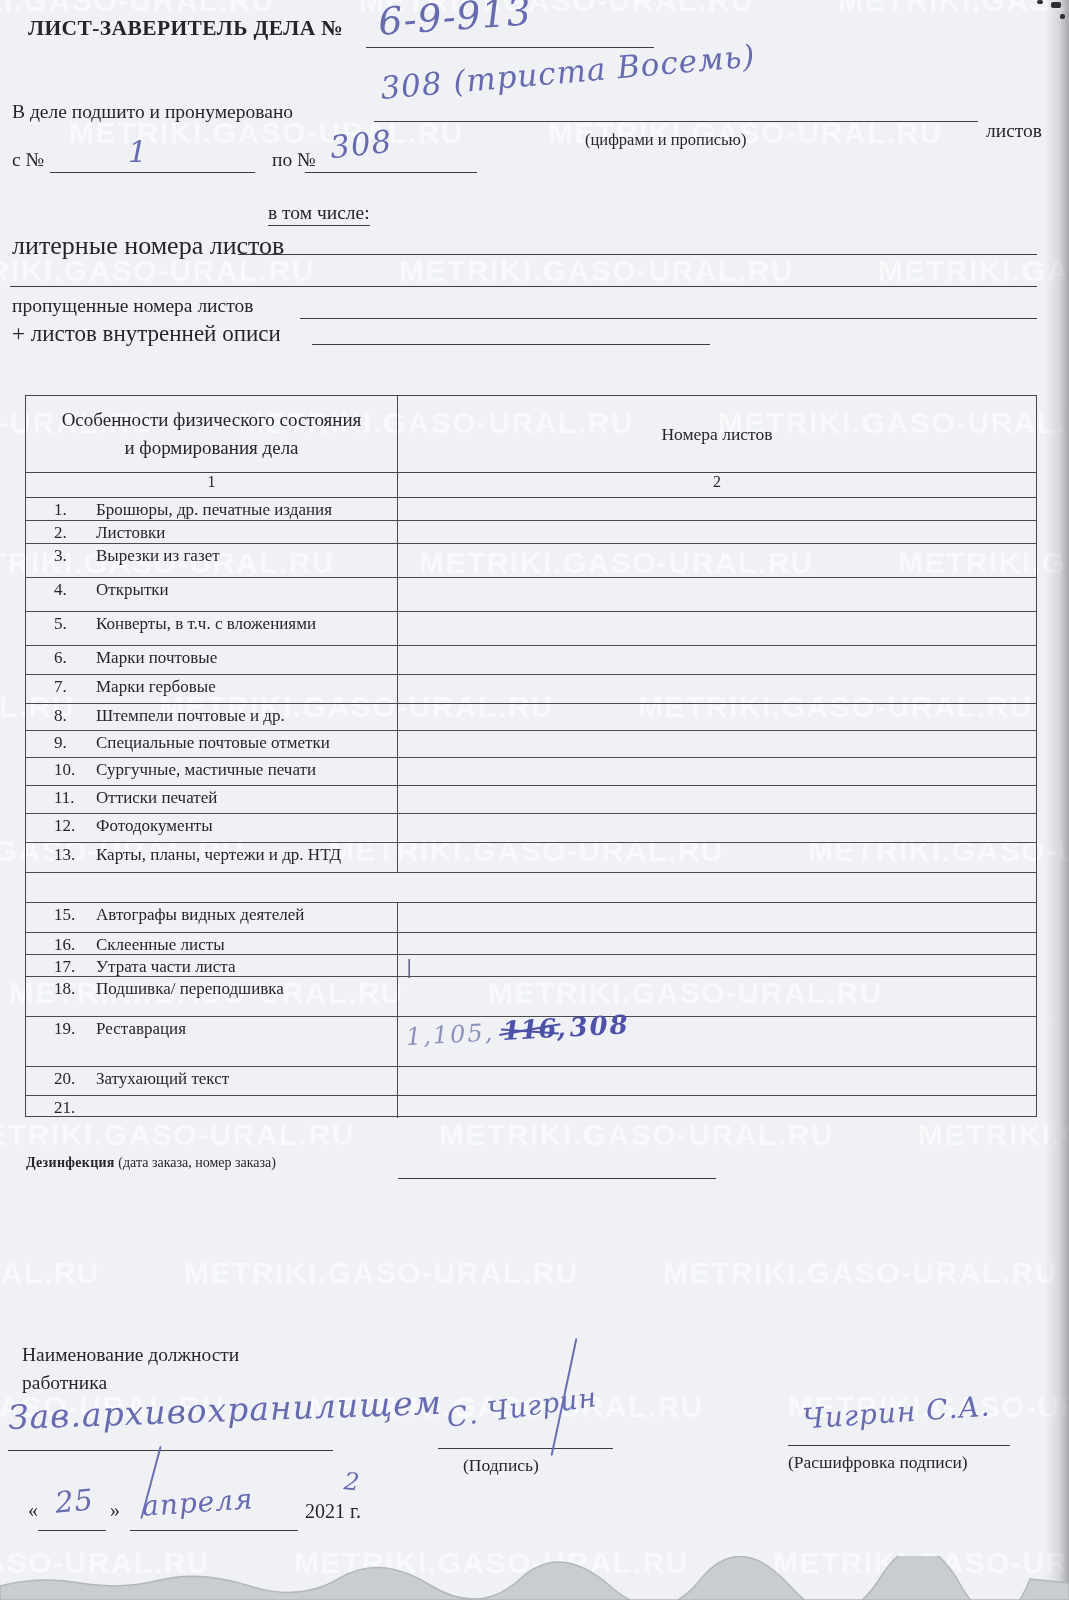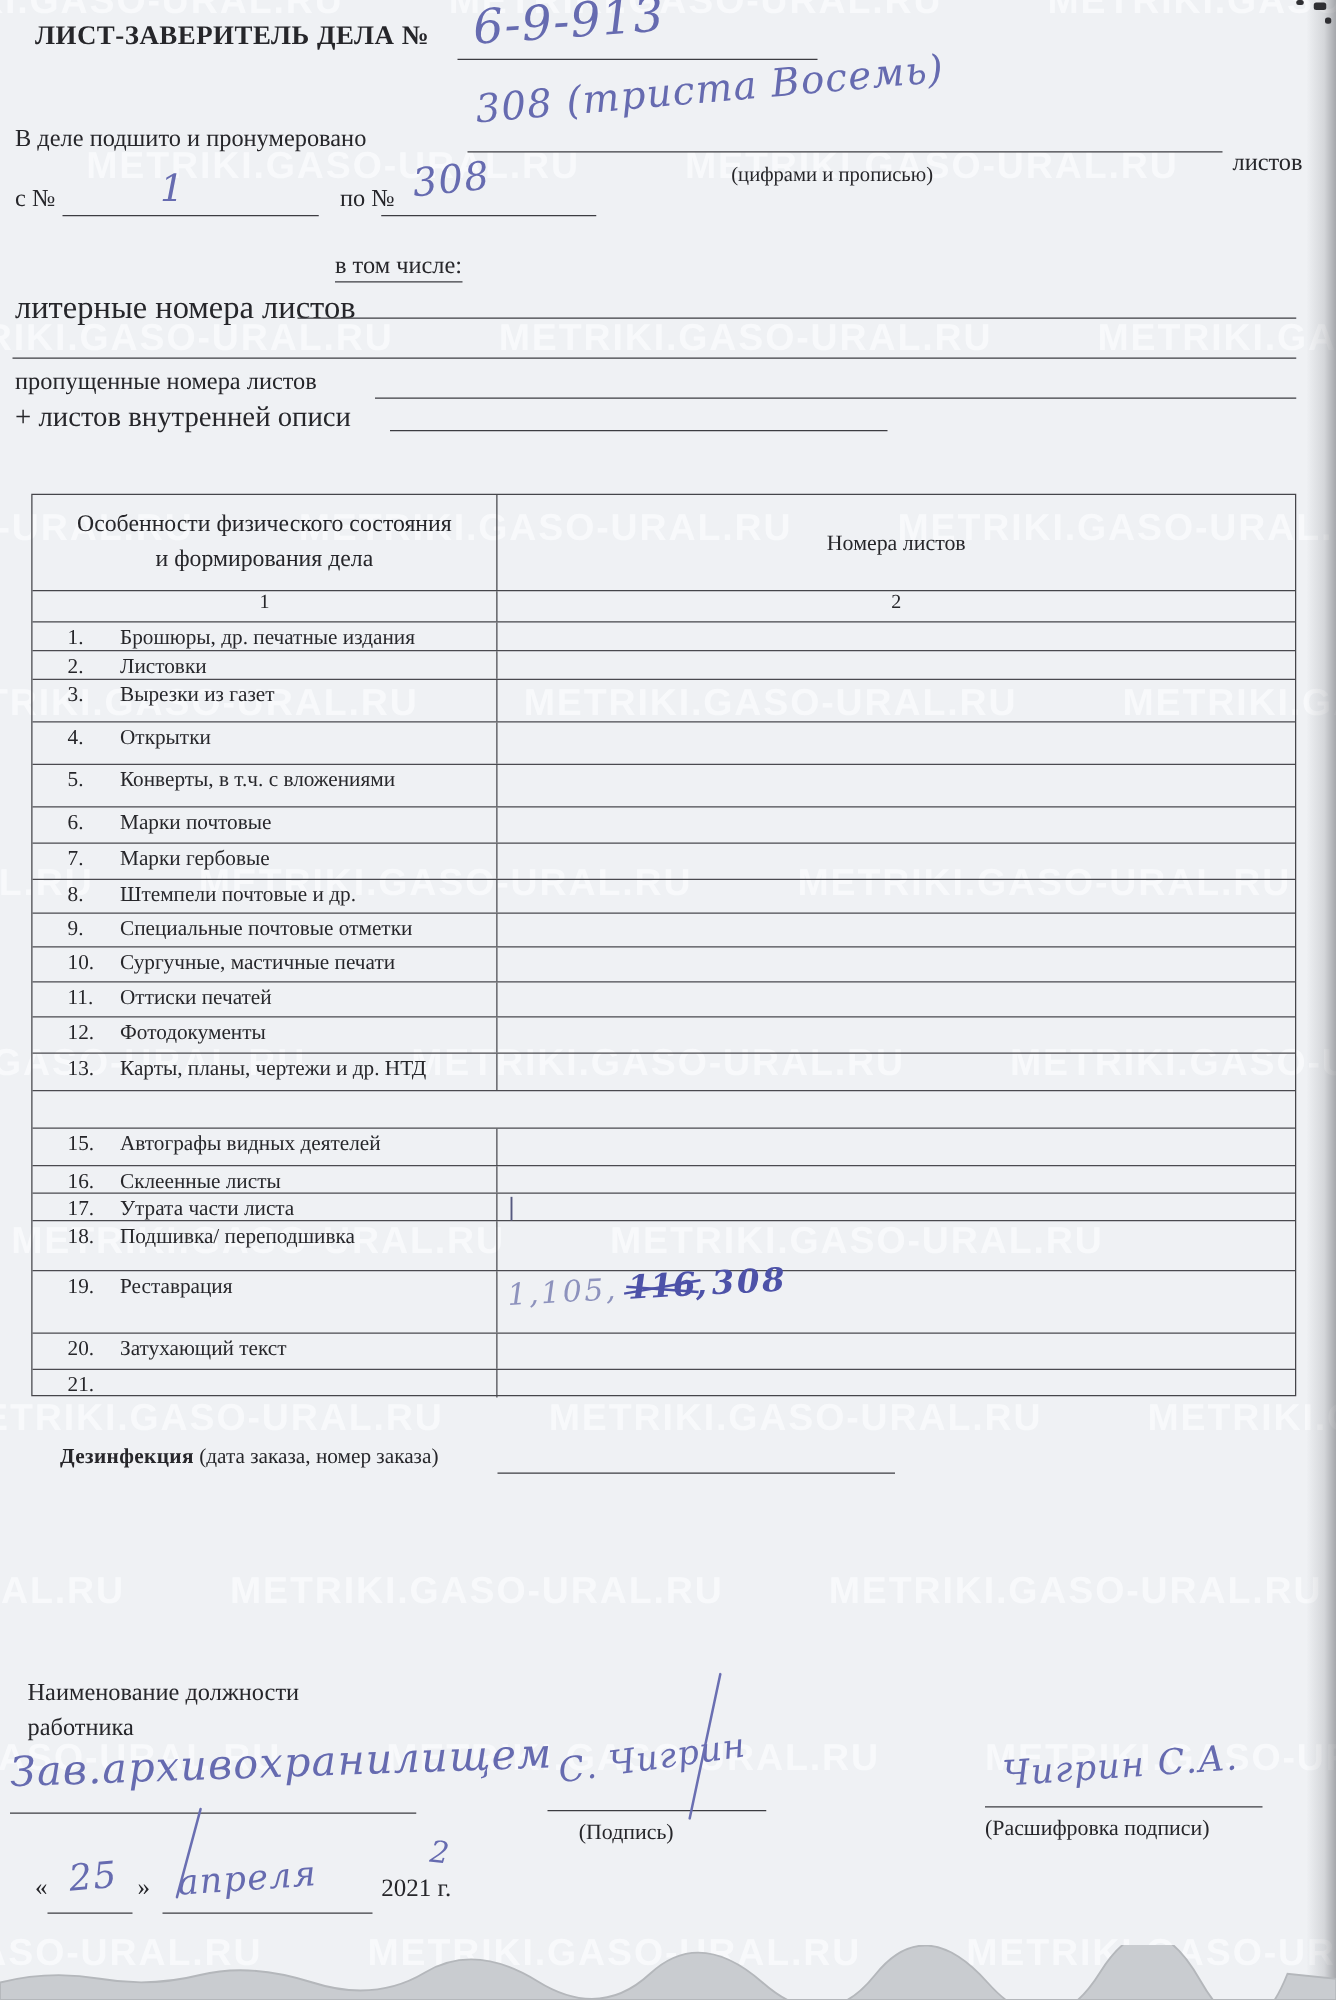--- a/index.html
+++ b/index.html
@@ -61,21 +61,21 @@
   .hv-struck{color:#4d52a8;margin-left:8px;position:relative;font-weight:bold;}
   .hv-struck::after{content:"";position:absolute;left:-3px;right:4px;top:46%;
       border-top:2.6px solid #4d52a8;transform:rotate(-7deg);}
   .hv-struck::before{content:"";position:absolute;left:-1px;right:6px;top:52%;
       border-top:2px solid #4d52a8;transform:rotate(7deg);}
   .hv-post{color:#4d52a8;font-weight:bold;margin-left:4px;letter-spacing:2px;}
   .hv-tick{position:absolute;left:8px;top:0;font-size:19px;color:#55597f;
       font-family:"DejaVu Serif",serif;font-style:italic;}
 
   
-  .disinfection{left:48px;top:1155px;font-size:17px;}
+  .disinfection{left:26px;top:1155px;font-size:14px;}
   .disinfection b{letter-spacing:.3px;}
 
   
   .pos1{left:22px;top:1344px;font-size:19.5px;}
   .pos2{left:22px;top:1372px;font-size:19.5px;}
   .pos-value{left:8px;top:1398px;font-size:33px;transform:rotate(-2deg);transform-origin:left center;}
   .sig-value{left:447px;top:1402px;font-size:27px;transform:rotate(-8deg);transform-origin:left center;}
   .sig-caption{left:463px;top:1455px;font-size:17.5px;}
   .tr-value{left:802px;top:1396px;font-size:28px;transform:rotate(-4deg);}
   .tr-caption{left:788px;top:1452px;font-size:17.5px;}

